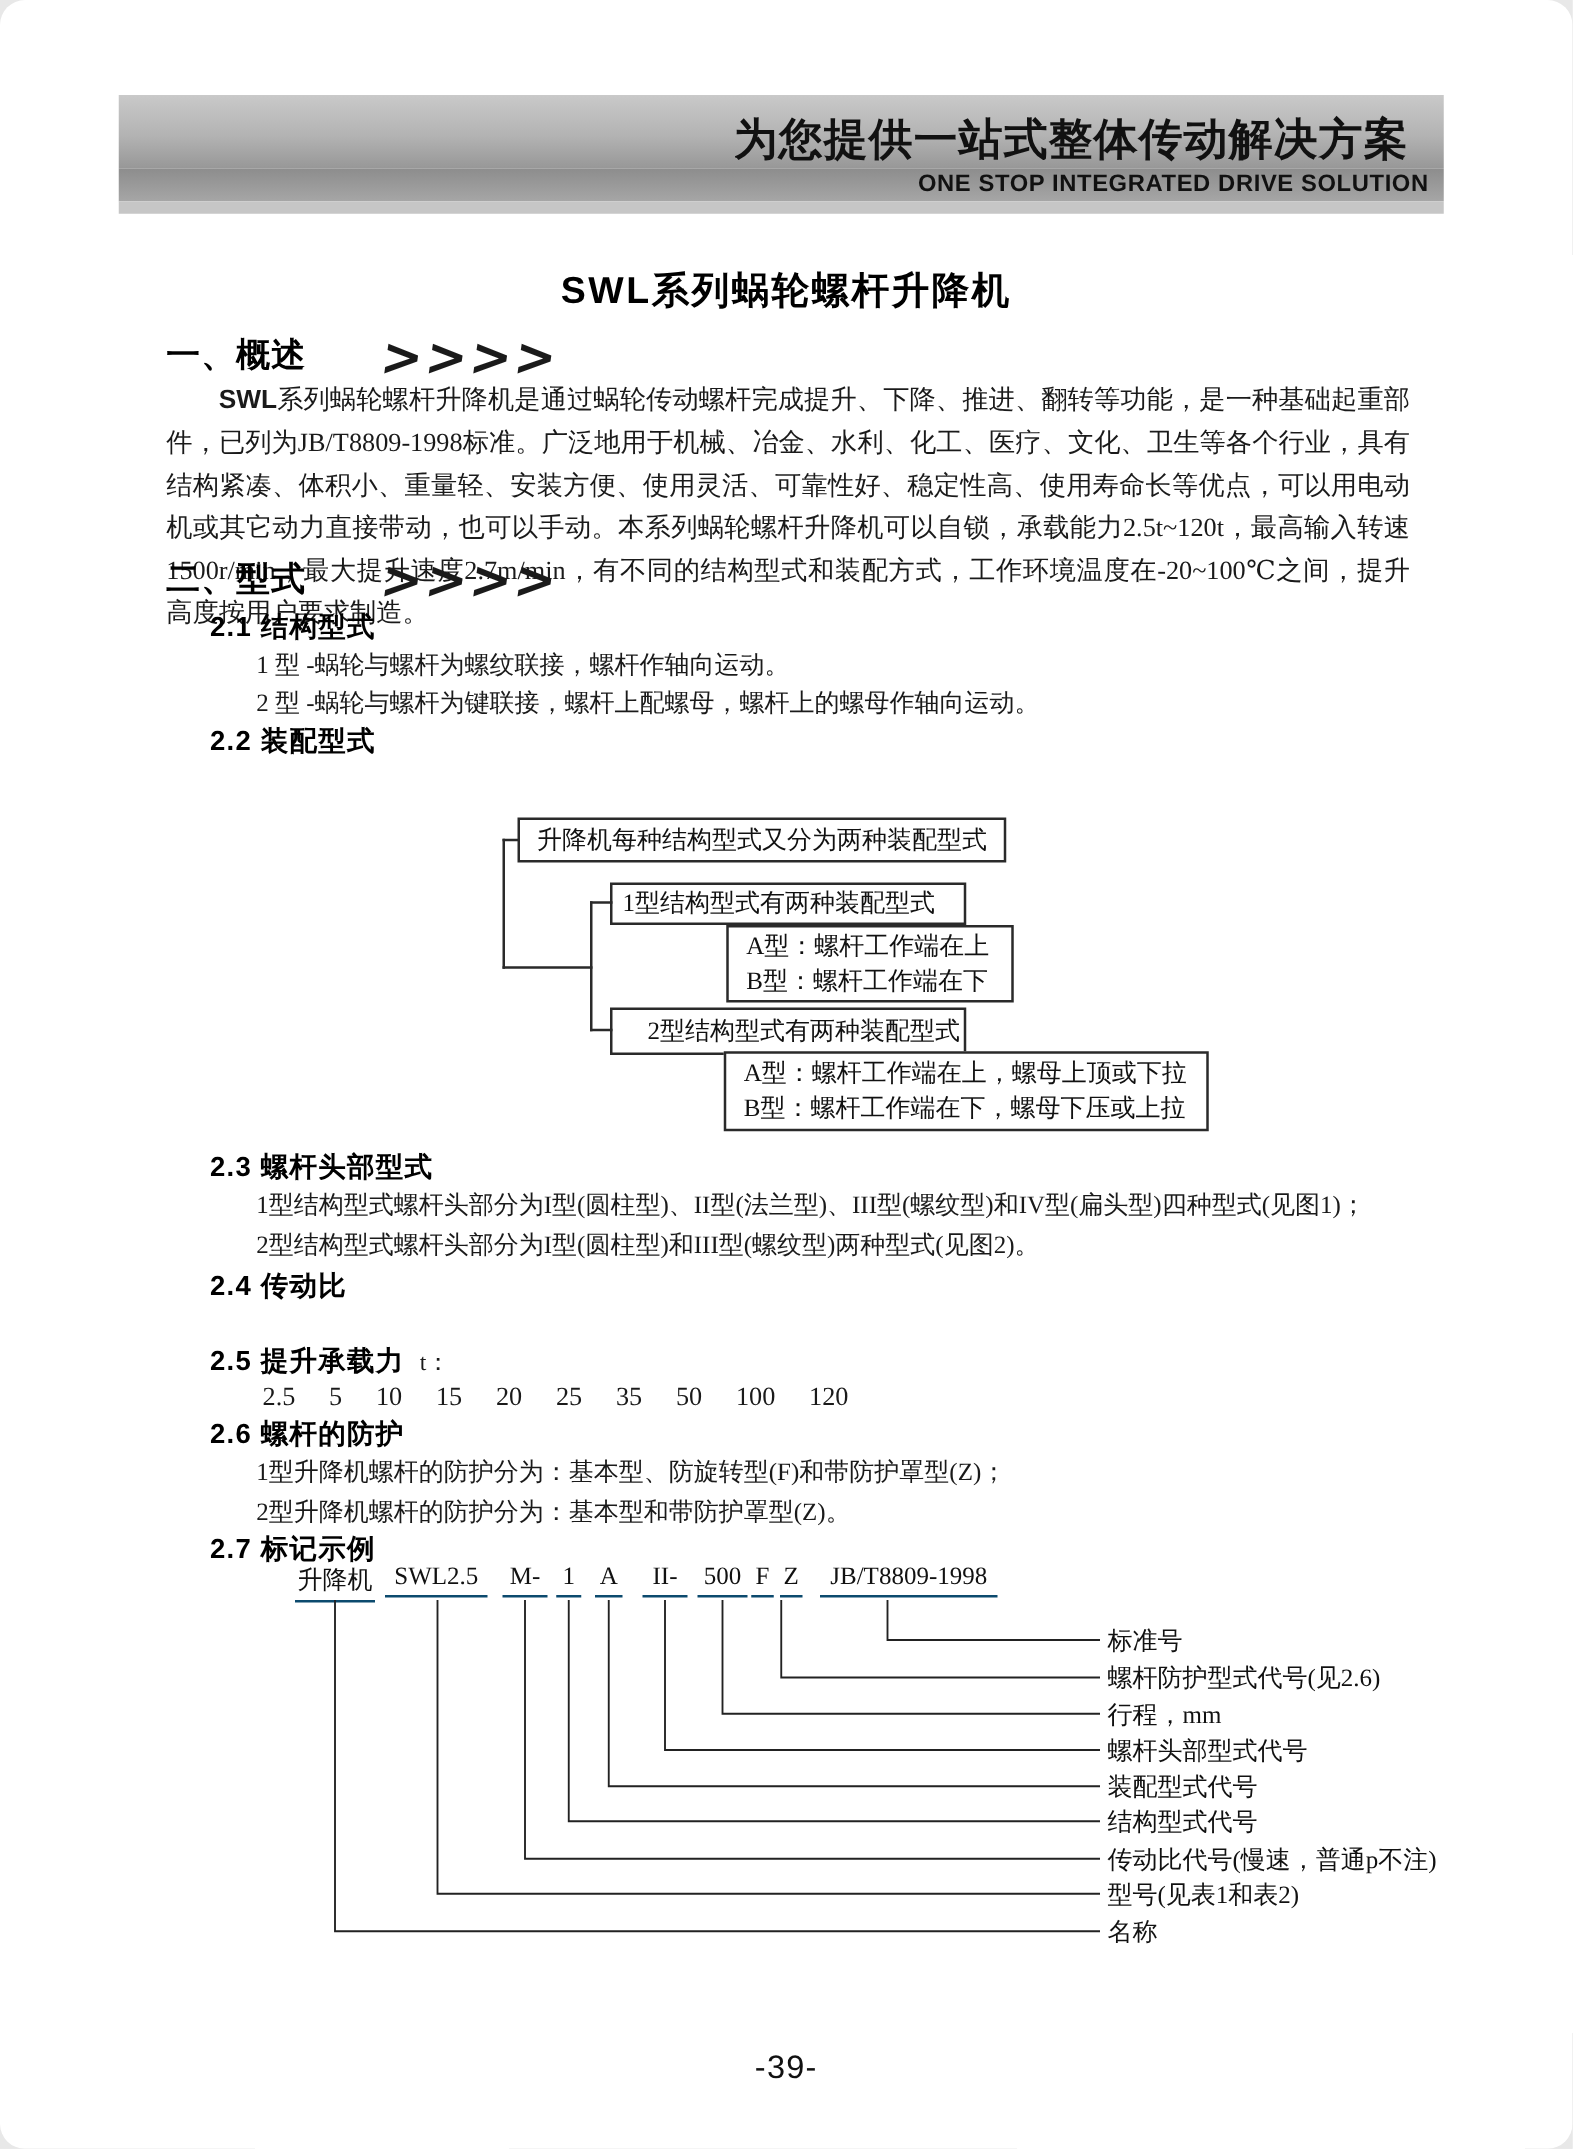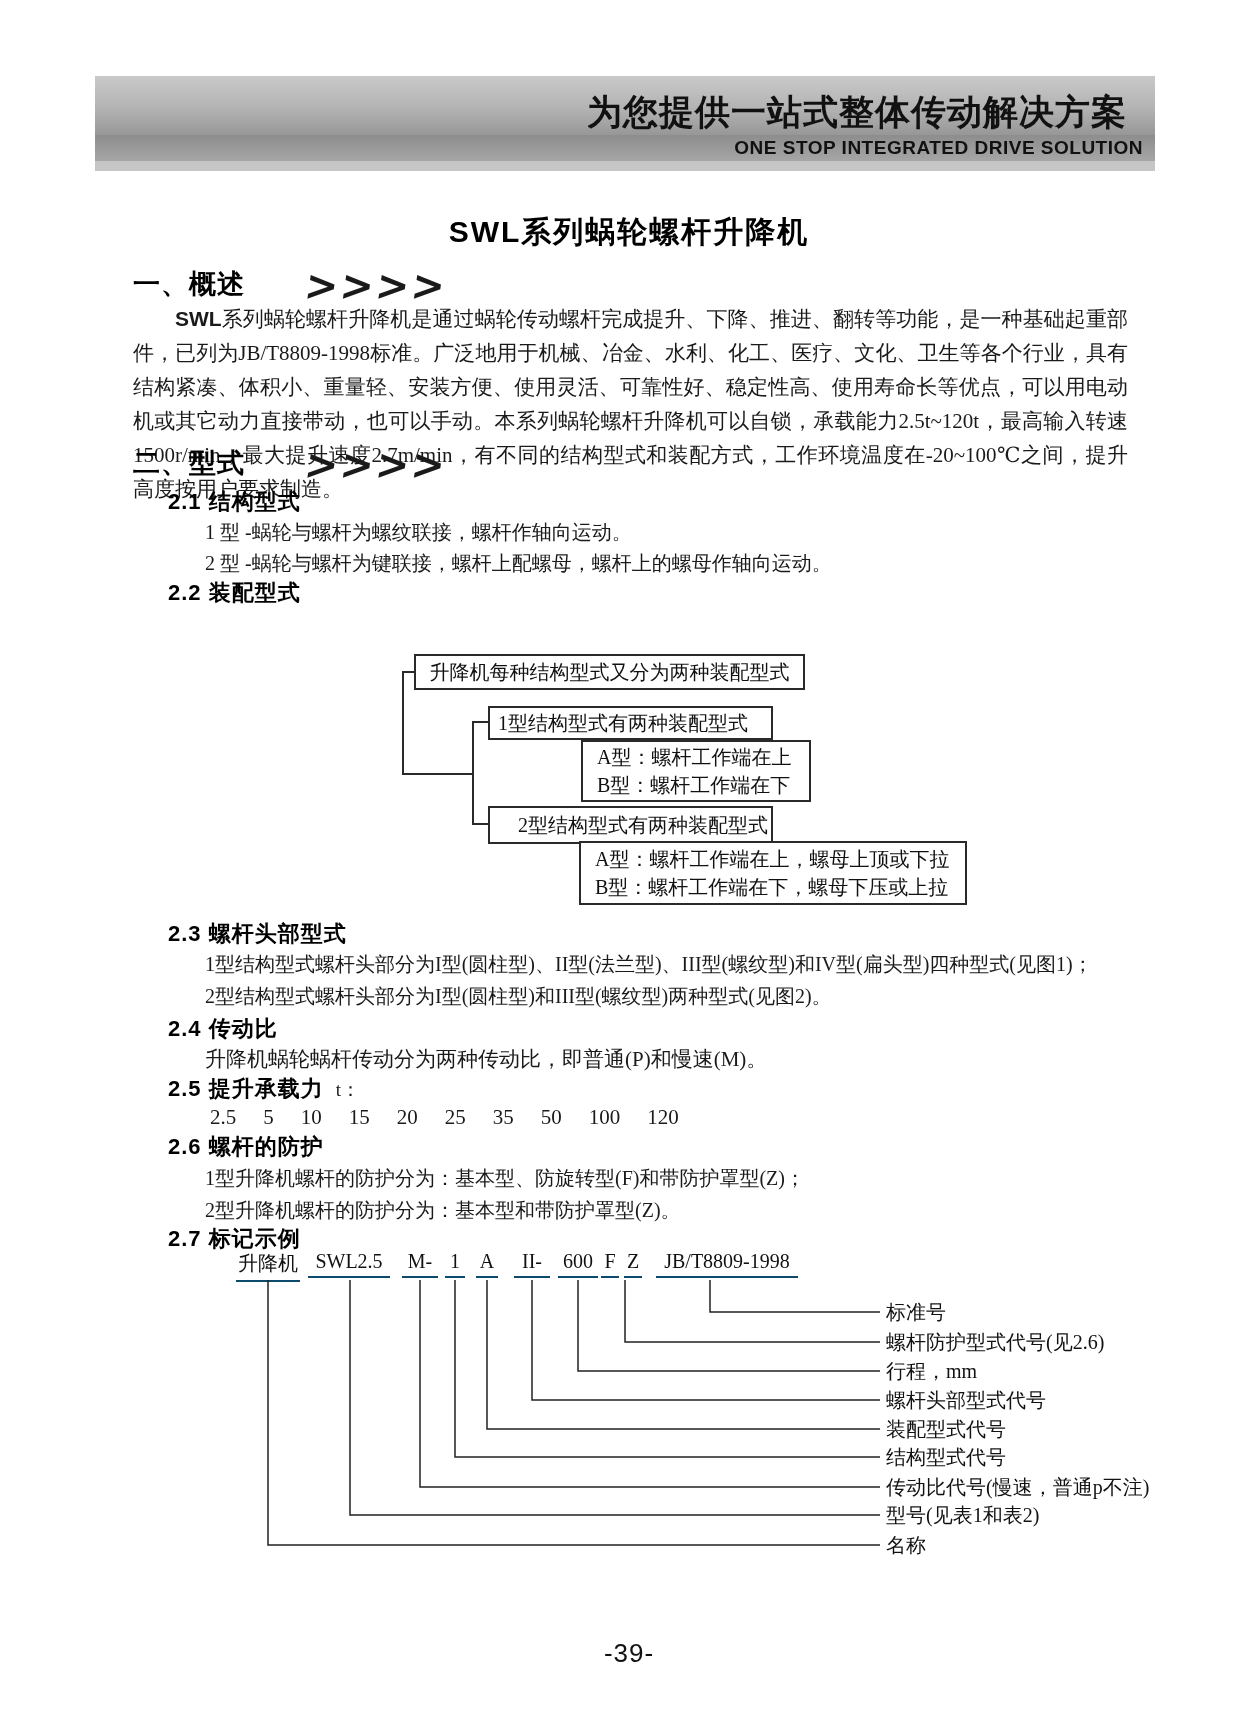--- a/index.html
+++ b/index.html
@@ -4,20 +4,21 @@
 <style>
   html,body{margin:0;padding:0;background:#e8e8e8;}
   .page{
     position:relative;
     width:1258px;height:1719px;
     margin:0 auto;
     background:#ffffff;
     font-family:"Liberation Serif","DejaVu Serif",serif;
     color:#1a1a1a;
     overflow:hidden;
+    border-radius:20px;
   }
   .abs{position:absolute;}
   
   .band1{
     left:95px;top:76px;width:1060px;height:59px;
     background:linear-gradient(to bottom,#c9c9c9 0%,#b3b3b3 55%,#979797 100%);
     display:flex;align-items:flex-end;justify-content:flex-end;
   }
   .band1 .cn{
     font-family:"Liberation Sans","DejaVu Sans",sans-serif;
@@ -139,21 +140,20 @@
   <div class="conn" style="left:402px;top:773px;width:72px;height:2px;"></div>
   <div class="conn" style="left:472px;top:721px;width:2px;height:104px;"></div>
   <div class="conn" style="left:472px;top:721px;width:18px;height:2px;"></div>
   <div class="conn" style="left:472px;top:823px;width:18px;height:2px;"></div>
 
   <div class="abs sec-head h2" style="left:168px;top:919px;">2.3 螺杆头部型式</div>
   <div class="abs" style="left:205px;top:948px;font-size:20px;line-height:32px;">1型结构型式螺杆头部分为I型(圆柱型)、II型(法兰型)、III型(螺纹型)和IV型(扁头型)四种型式(见图1)；</div>
   <div class="abs" style="left:205px;top:980px;font-size:20px;line-height:32px;">2型结构型式螺杆头部分为I型(圆柱型)和III型(螺纹型)两种型式(见图2)。</div>
 
   <div class="abs sec-head h2" style="left:168px;top:1014px;">2.4 传动比</div>
-  <div class="abs" style="left:205px;top:1045px;font-size:21px;">升降机蜗轮蜗杆传动分为两种传动比，即普通(P)和慢速(M)。</div>
 
   <div class="abs" style="left:168px;top:1074px;">
     <span class="sec-head h2">2.5 提升承载力</span>
     <span style="font-size:19px;margin-left:8px;">t：</span>
   </div>
   <div class="abs vals" style="left:210px;top:1105px;">
     <span>2.5</span><span>5</span><span>10</span><span>15</span><span>20</span><span>25</span><span>35</span><span>50</span><span>100</span><span>120</span>
   </div>
 
   <div class="abs sec-head h2" style="left:168px;top:1132px;">2.6 螺杆的防护</div>
@@ -161,21 +161,21 @@
   <div class="abs" style="left:205px;top:1194px;font-size:20px;line-height:32px;">2型升降机螺杆的防护分为：基本型和带防护罩型(Z)。</div>
 
   <div class="abs sec-head h2" style="left:168px;top:1224px;">2.7 标记示例</div>
 
   <div class="mpart" style="left:236px;top:1250px;width:64px;">升降机</div>
   <div class="mpart" style="left:308px;top:1250px;width:82px;">SWL2.5</div>
   <div class="mpart" style="left:402px;top:1250px;width:36px;">M-</div>
   <div class="mpart" style="left:445px;top:1250px;width:20px;">1</div>
   <div class="mpart" style="left:476px;top:1250px;width:22px;">A</div>
   <div class="mpart" style="left:514px;top:1250px;width:36px;">II-</div>
-  <div class="mpart" style="left:558px;top:1250px;width:40px;">600</div>
+  <div class="mpart" style="left:558px;top:1250px;width:40px;">500</div>
   <div class="mpart" style="left:601px;top:1250px;width:18px;">F</div>
   <div class="mpart" style="left:624px;top:1250px;width:18px;">Z</div>
   <div class="mpart" style="left:656px;top:1250px;width:142px;">JB/T8809-1998</div>
 
   <svg class="abs" style="left:200px;top:1280px;" width="690" height="285" viewBox="0 0 690 285">
     <polyline points="510,0 510,32 680,32" fill="none" stroke="#222" stroke-width="1.5"></polyline>
     <polyline points="425,0 425,62 680,62" fill="none" stroke="#222" stroke-width="1.5"></polyline>
     <polyline points="378,0 378,91 680,91" fill="none" stroke="#222" stroke-width="1.5"></polyline>
     <polyline points="332,0 332,120 680,120" fill="none" stroke="#222" stroke-width="1.5"></polyline>
     <polyline points="287,0 287,149 680,149" fill="none" stroke="#222" stroke-width="1.5"></polyline>

